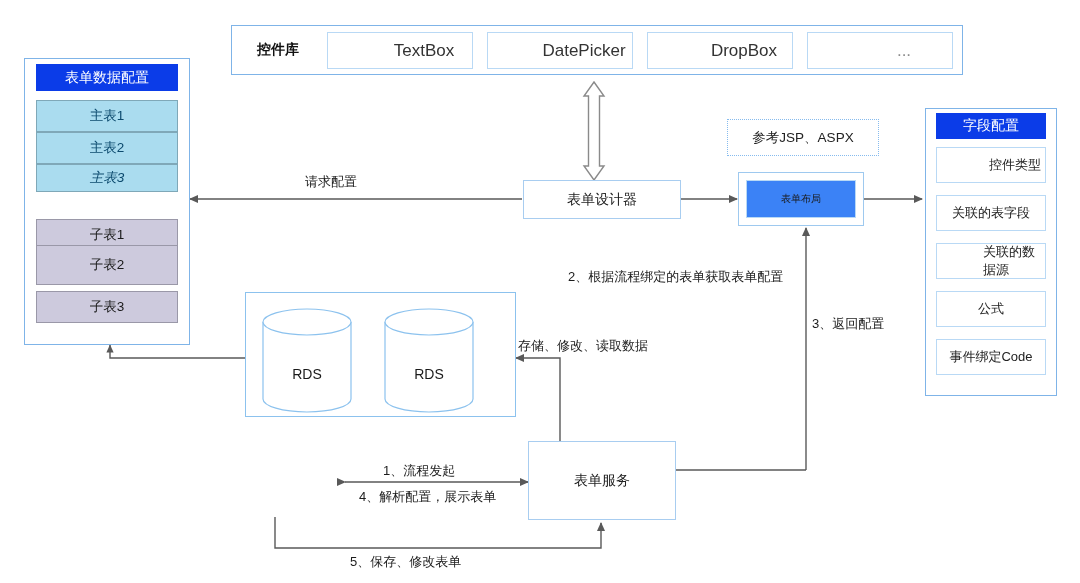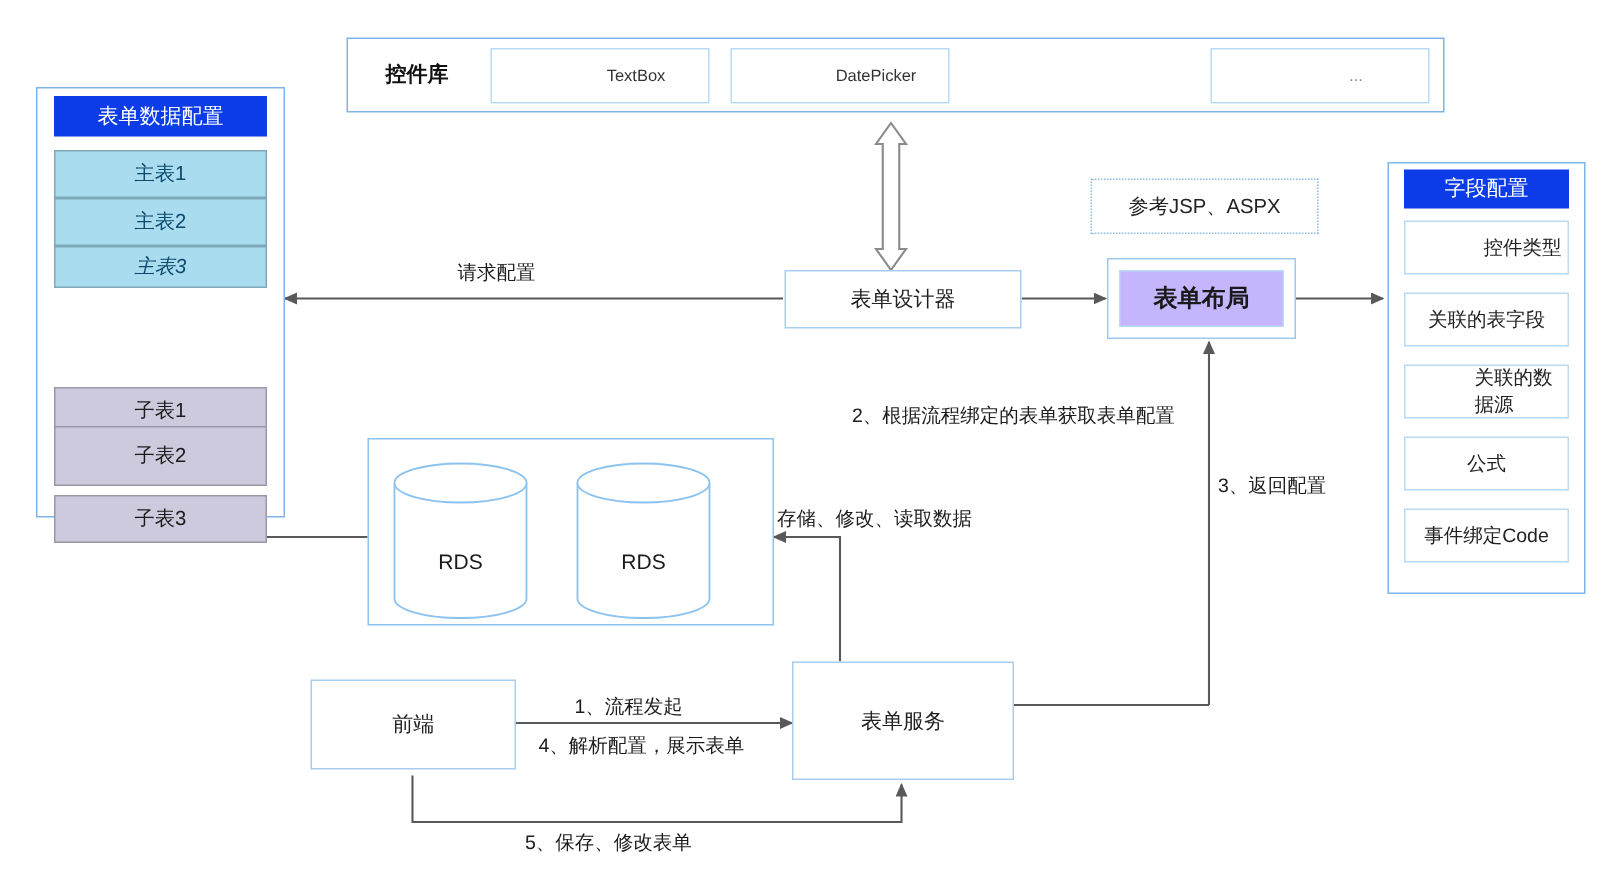--- a/index.html
+++ b/index.html
@@ -2,27 +2,27 @@
 <html><head>
 <meta charset="utf-8">
 <style>
   html,body{margin:0;padding:0;background:#ffffff;}
   body{width:1080px;height:583px;font-family:"Liberation Sans","DejaVu Sans",sans-serif;color:#1a1a1a;overflow:hidden;}
   #stage{position:relative;width:1080px;height:583px;}
   .abs{position:absolute;box-sizing:border-box;}
   .box{background:#ffffff;border:1px solid #a8cdf0;display:flex;align-items:center;justify-content:center;font-size:14px;color:#222;}
   .hdr{background:#0b3ce8;color:#ffffff;font-size:14px;display:flex;align-items:center;justify-content:center;font-weight:400;}
   .mainrow{background:#aadcef;border:1px solid #7fa8b8;display:flex;align-items:center;justify-content:center;font-size:13.5px;color:#0c4a6e;}
-  .subrow{background:#cdcadd;border:1px solid #9a98a8;display:flex;align-items:center;justify-content:center;font-size:13.5px;color:#1a1a1a;margin-top:39px;}
+  .subrow{background:#cdcadd;border:1px solid #9a98a8;display:flex;align-items:center;justify-content:center;font-size:13.5px;color:#1a1a1a;}
   .panel-outline{border:1px solid #7fb4e8;background:#ffffff;}
-  .lib-item{background:#ffffff;border:1px solid #b9d9f5;display:flex;align-items:center;justify-content:center;font-size:11px;color:#333;padding-left:48px;}
+  .lib-item{background:#ffffff;border:1px solid #b9d9f5;display:flex;align-items:center;justify-content:center;font-size:17px;color:#333;padding-left:48px;}
   .lib-label{font-size:14px;font-weight:bold;color:#111;display:flex;align-items:center;justify-content:center;}
   .dotted{border:1px dotted #86bbee;background:#ffffff;display:flex;align-items:center;justify-content:center;font-size:13.5px;color:#222;}
   .dbl-outer{border:1px solid #9ec9ef;background:#ffffff;}
-  .dbl-inner{border:1px solid #b9d9f5;background:#c4b5fd;display:flex;align-items:center;justify-content:center;font-size:16px;font-weight:bold;}
+  .dbl-inner{border:1px solid #b9d9f5;background:#3b82f6;display:flex;align-items:center;justify-content:center;font-size:10px;}
   .fieldcell{background:#ffffff;border:1px solid #b9d9f5;display:flex;align-items:center;justify-content:center;font-size:13px;color:#222;}
   .lbl{position:absolute;font-size:13px;color:#1c1c1c;white-space:nowrap;}
   svg.lay{position:absolute;left:0;top:0;width:1080px;height:583px;pointer-events:none;}
   .ln{stroke:#595959;stroke-width:1.4;fill:none;}
   .hollow{stroke:#8a8a8a;stroke-width:1.4;fill:#ffffff;}
   .cyl{stroke:#8cc2ee;stroke-width:1.2;fill:#ffffff;}
 </style>
 </head>
 <body>
 
@@ -69,20 +69,21 @@
     </g>
   </svg>
 
   <div class="abs" style="left:263px;top:366px;width:88px;text-align:center;font-size:14px;">RDS</div>
   <div class="abs" style="left:385px;top:366px;width:88px;text-align:center;font-size:14px;">RDS</div>
 
   <div class="abs panel-outline" style="left:231px;top:25px;width:732px;height:50px;"></div>
   <div class="abs lib-label" style="left:245px;top:38px;width:66px;height:24px;">控件库</div>
   <div class="abs lib-item" style="left:327px;top:32px;width:146px;height:37px;">TextBox</div>
   <div class="abs lib-item" style="left:487px;top:32px;width:146px;height:37px;">DatePicker</div>
+  <div class="abs lib-item" style="left:647px;top:32px;width:146px;height:37px;">DropBox</div>
   <div class="abs lib-item" style="left:807px;top:32px;width:146px;height:37px;color:#8d8d8d;">...</div>
 
   <div class="abs panel-outline" style="left:24px;top:58px;width:166px;height:287px;"></div>
   <div class="abs hdr" style="left:36px;top:64px;width:142px;height:27px;">表单数据配置</div>
 
   <div class="abs mainrow" style="left:36px;top:100px;width:142px;height:32px;">主表1</div>
   <div class="abs mainrow" style="left:36px;top:132px;width:142px;height:32px;">主表2</div>
   <div class="abs mainrow" style="left:36px;top:164px;width:142px;height:28px;font-style:italic;">主表3</div>
 
   <div class="abs subrow" style="left:36px;top:219px;width:142px;height:32px;">子表1</div>
@@ -100,21 +101,20 @@
   <div class="abs dotted" style="left:727px;top:119px;width:152px;height:37px;">参考JSP、ASPX</div>
 
   <div class="abs box" style="left:523px;top:180px;width:158px;height:39px;">表单设计器</div>
 
   <div class="abs dbl-outer" style="left:738px;top:172px;width:126px;height:54px;">
     <div class="dbl-inner" style="position:absolute;left:7px;top:7px;right:7px;bottom:7px;">表单布局</div>
   </div>
 
   <div class="abs" style="left:245px;top:292px;width:271px;height:125px;border:1px solid #8cc2ee;background:transparent;"></div>
 
-  <div class="abs box" style="left:207px;top:453px;width:137px;height:60px;">前端</div>
 
   <div class="abs box" style="left:528px;top:441px;width:148px;height:79px;font-family:Liberation Mono, monospace;">表单服务</div>
 
   <div class="lbl" style="left:305px;top:173px;">请求配置</div>
   <div class="lbl" style="left:568px;top:268px;">2、根据流程绑定的表单获取表单配置</div>
   <div class="lbl" style="left:812px;top:315px;">3、返回配置</div>
   <div class="lbl" style="left:518px;top:337px;">存储、修改、读取数据</div>
   <div class="lbl" style="left:383px;top:462px;">1、流程发起</div>
   <div class="lbl" style="left:359px;top:488px;">4、解析配置，展示表单</div>
   <div class="lbl" style="left:350px;top:553px;">5、保存、修改表单</div>

